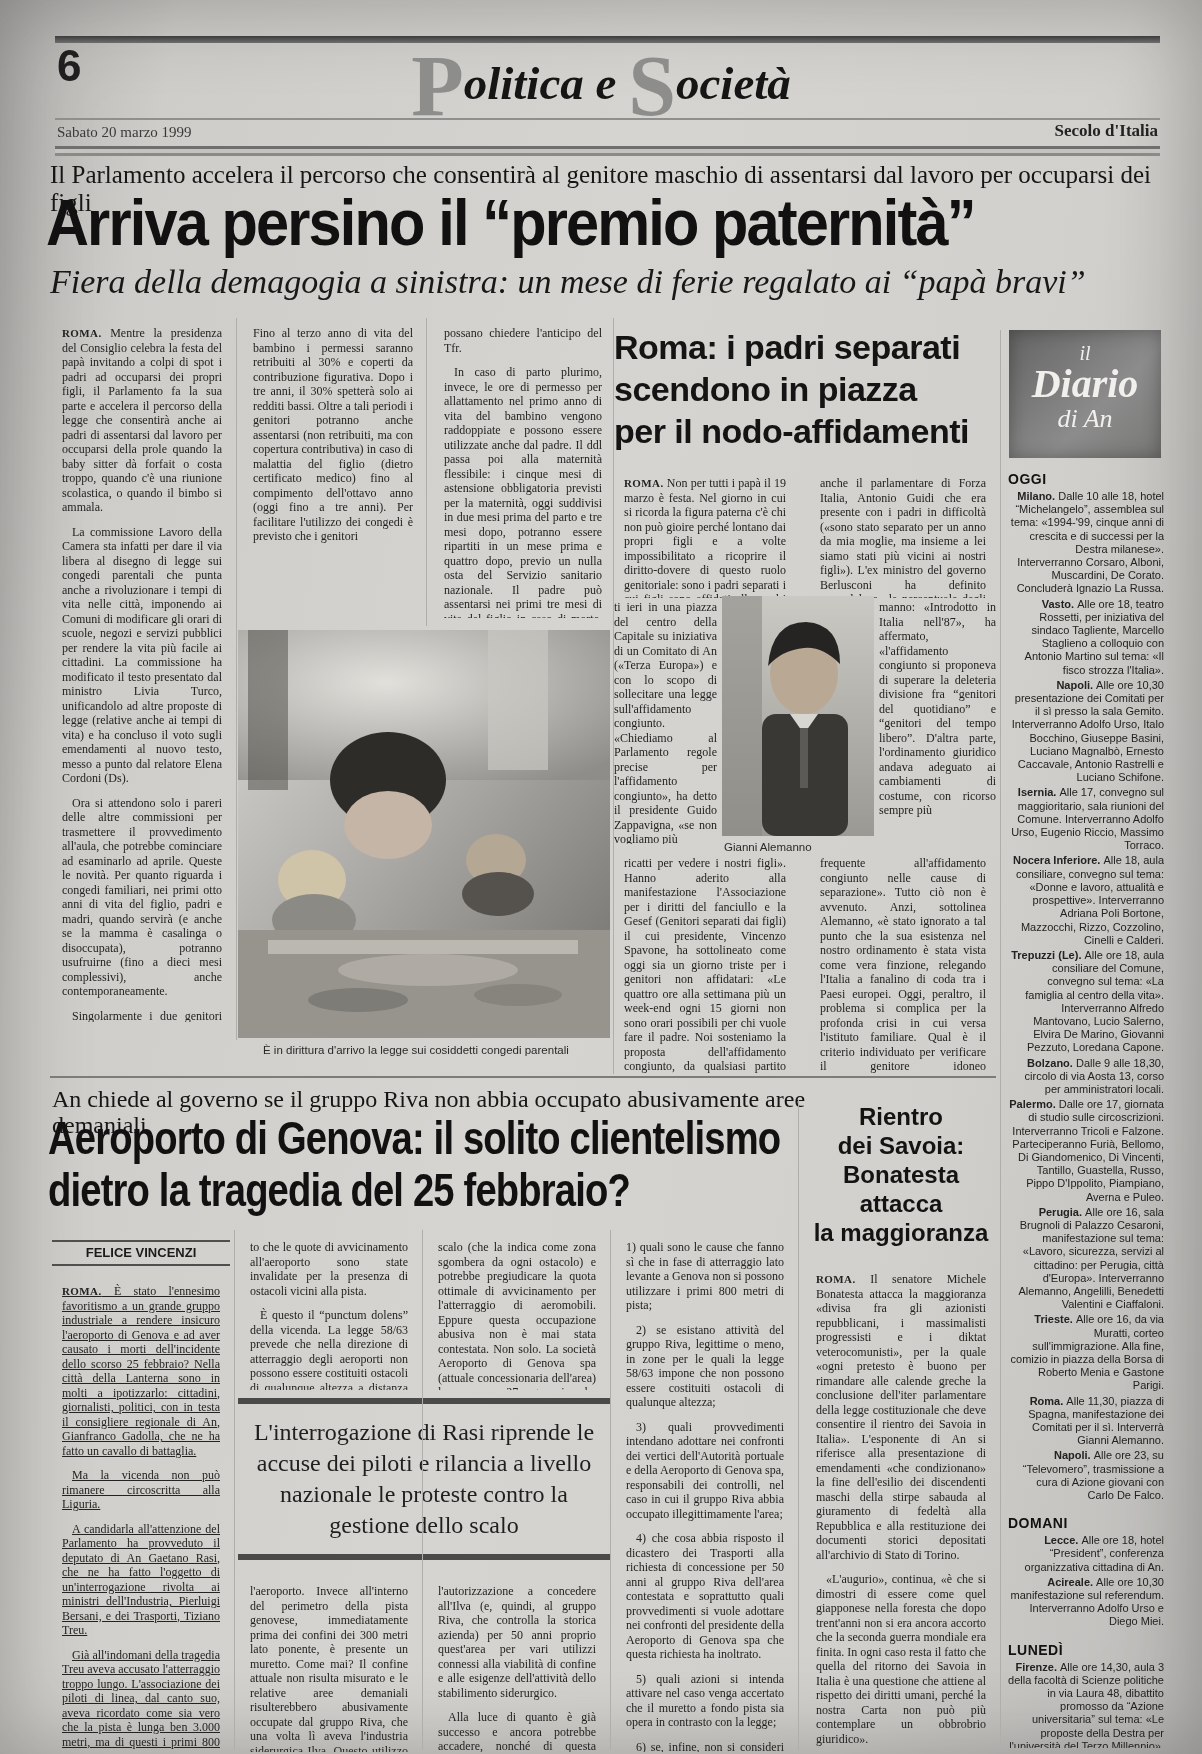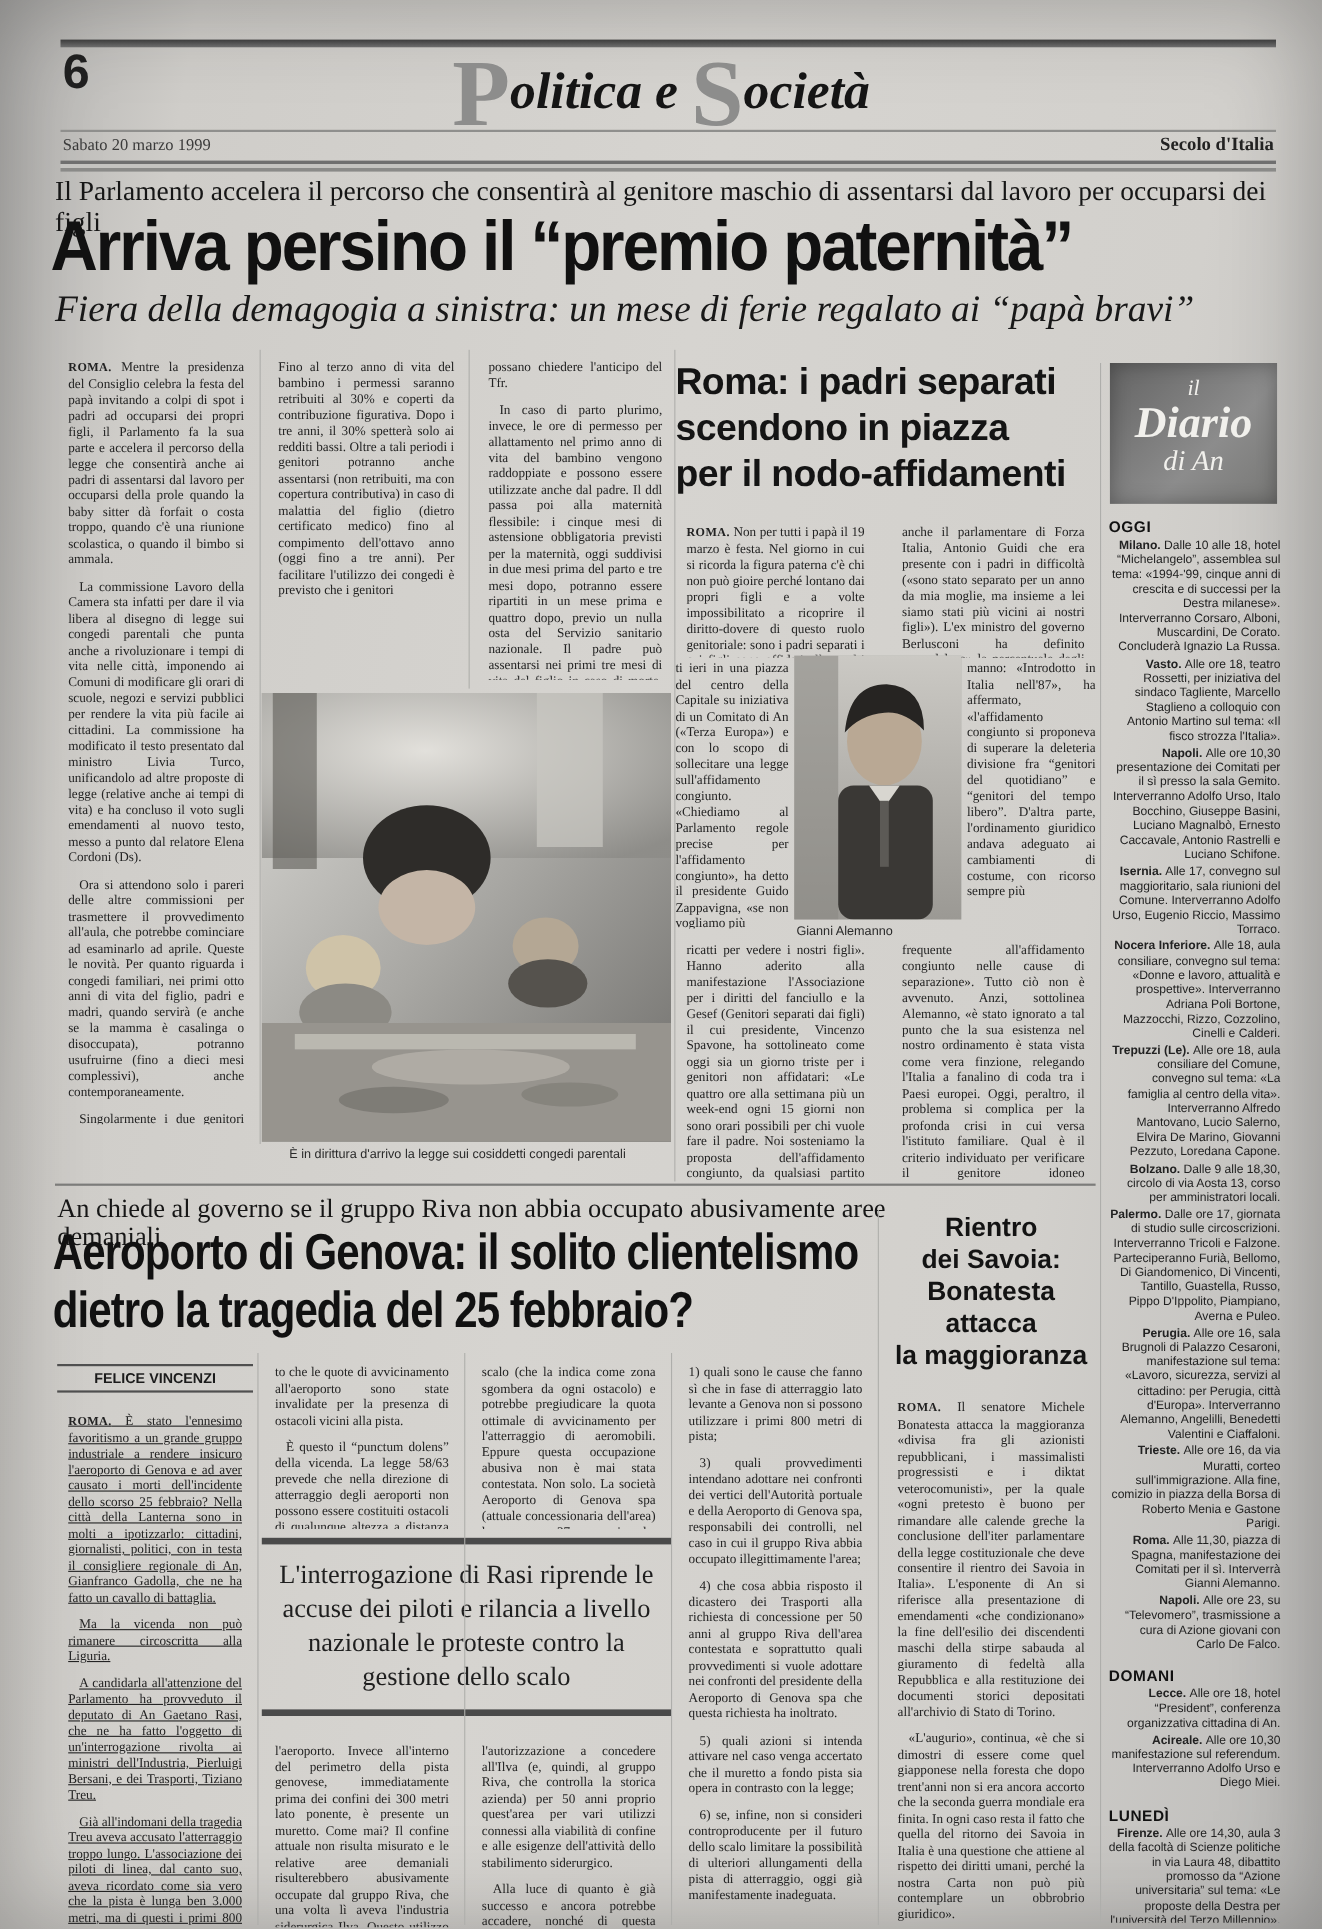--- a/index.html
+++ b/index.html
@@ -250,20 +250,21 @@
     </div>
   <div class="bodytext" id="a-col3a">
       <p>scalo (che la indica come zona sgombera da ogni ostacolo) e potrebbe pregiudicare la quota ottimale di avvicinamento per l'atterraggio di aeromobili. Eppure questa occupazione abusiva non è mai stata contestata. Non solo. La società Aeroporto di Genova spa (attuale concessionaria dell'area) lo scorso 27 gennaio ha addirittura chiesto al ministro dei Trasporti</p>
     </div>
   <div class="bodytext" id="a-col3b">
       <p>l'autorizzazione a concedere all'Ilva (e, quindi, al gruppo Riva, che controlla la storica azienda) per 50 anni proprio quest'area per vari utilizzi connessi alla viabilità di confine e alle esigenze dell'attività dello stabilimento siderurgico.</p>
       <p>Alla luce di quanto è già successo e ancora potrebbe accadere, nonché di questa sorprendente richiesta, Rasi si è allora premurato di chiedere a Bersani e Treu:</p>
     </div>
   <div class="bodytext" id="a-col4">
       <p>1) quali sono le cause che fanno sì che in fase di atterraggio lato levante a Genova non si possono utilizzare i primi 800 metri di pista;</p>
+      <p>2) se esistano attività del gruppo Riva, legittime o meno, in zone per le quali la legge 58/63 impone che non possono essere costituiti ostacoli di qualunque altezza;</p>
       <p>3) quali provvedimenti intendano adottare nei confronti dei vertici dell'Autorità portuale e della Aeroporto di Genova spa, responsabili dei controlli, nel caso in cui il gruppo Riva abbia occupato illegittimamente l'area;</p>
       <p>4) che cosa abbia risposto il dicastero dei Trasporti alla richiesta di concessione per 50 anni al gruppo Riva dell'area contestata e soprattutto quali provvedimenti si vuole adottare nei confronti del presidente della Aeroporto di Genova spa che questa richiesta ha inoltrato.</p>
       <p>5) quali azioni si intenda attivare nel caso venga accertato che il muretto a fondo pista sia opera in contrasto con la legge;</p>
       <p>6) se, infine, non si consideri controproducente per il futuro dello scalo limitare la possibilità di ulteriori allungamenti della pista di atterraggio, oggi già manifestamente inadeguata.</p>
     </div>
 
   <div class="abs" id="pullquote">L'interrogazione di Rasi riprende le accuse dei piloti e rilancia a livello nazionale le proteste contro la gestione dello scalo</div>
 
   <div class="vrule" style="left:234px;top:1230px;height:520px;"></div>
   <div class="vrule" style="left:422px;top:1230px;height:520px;"></div>

